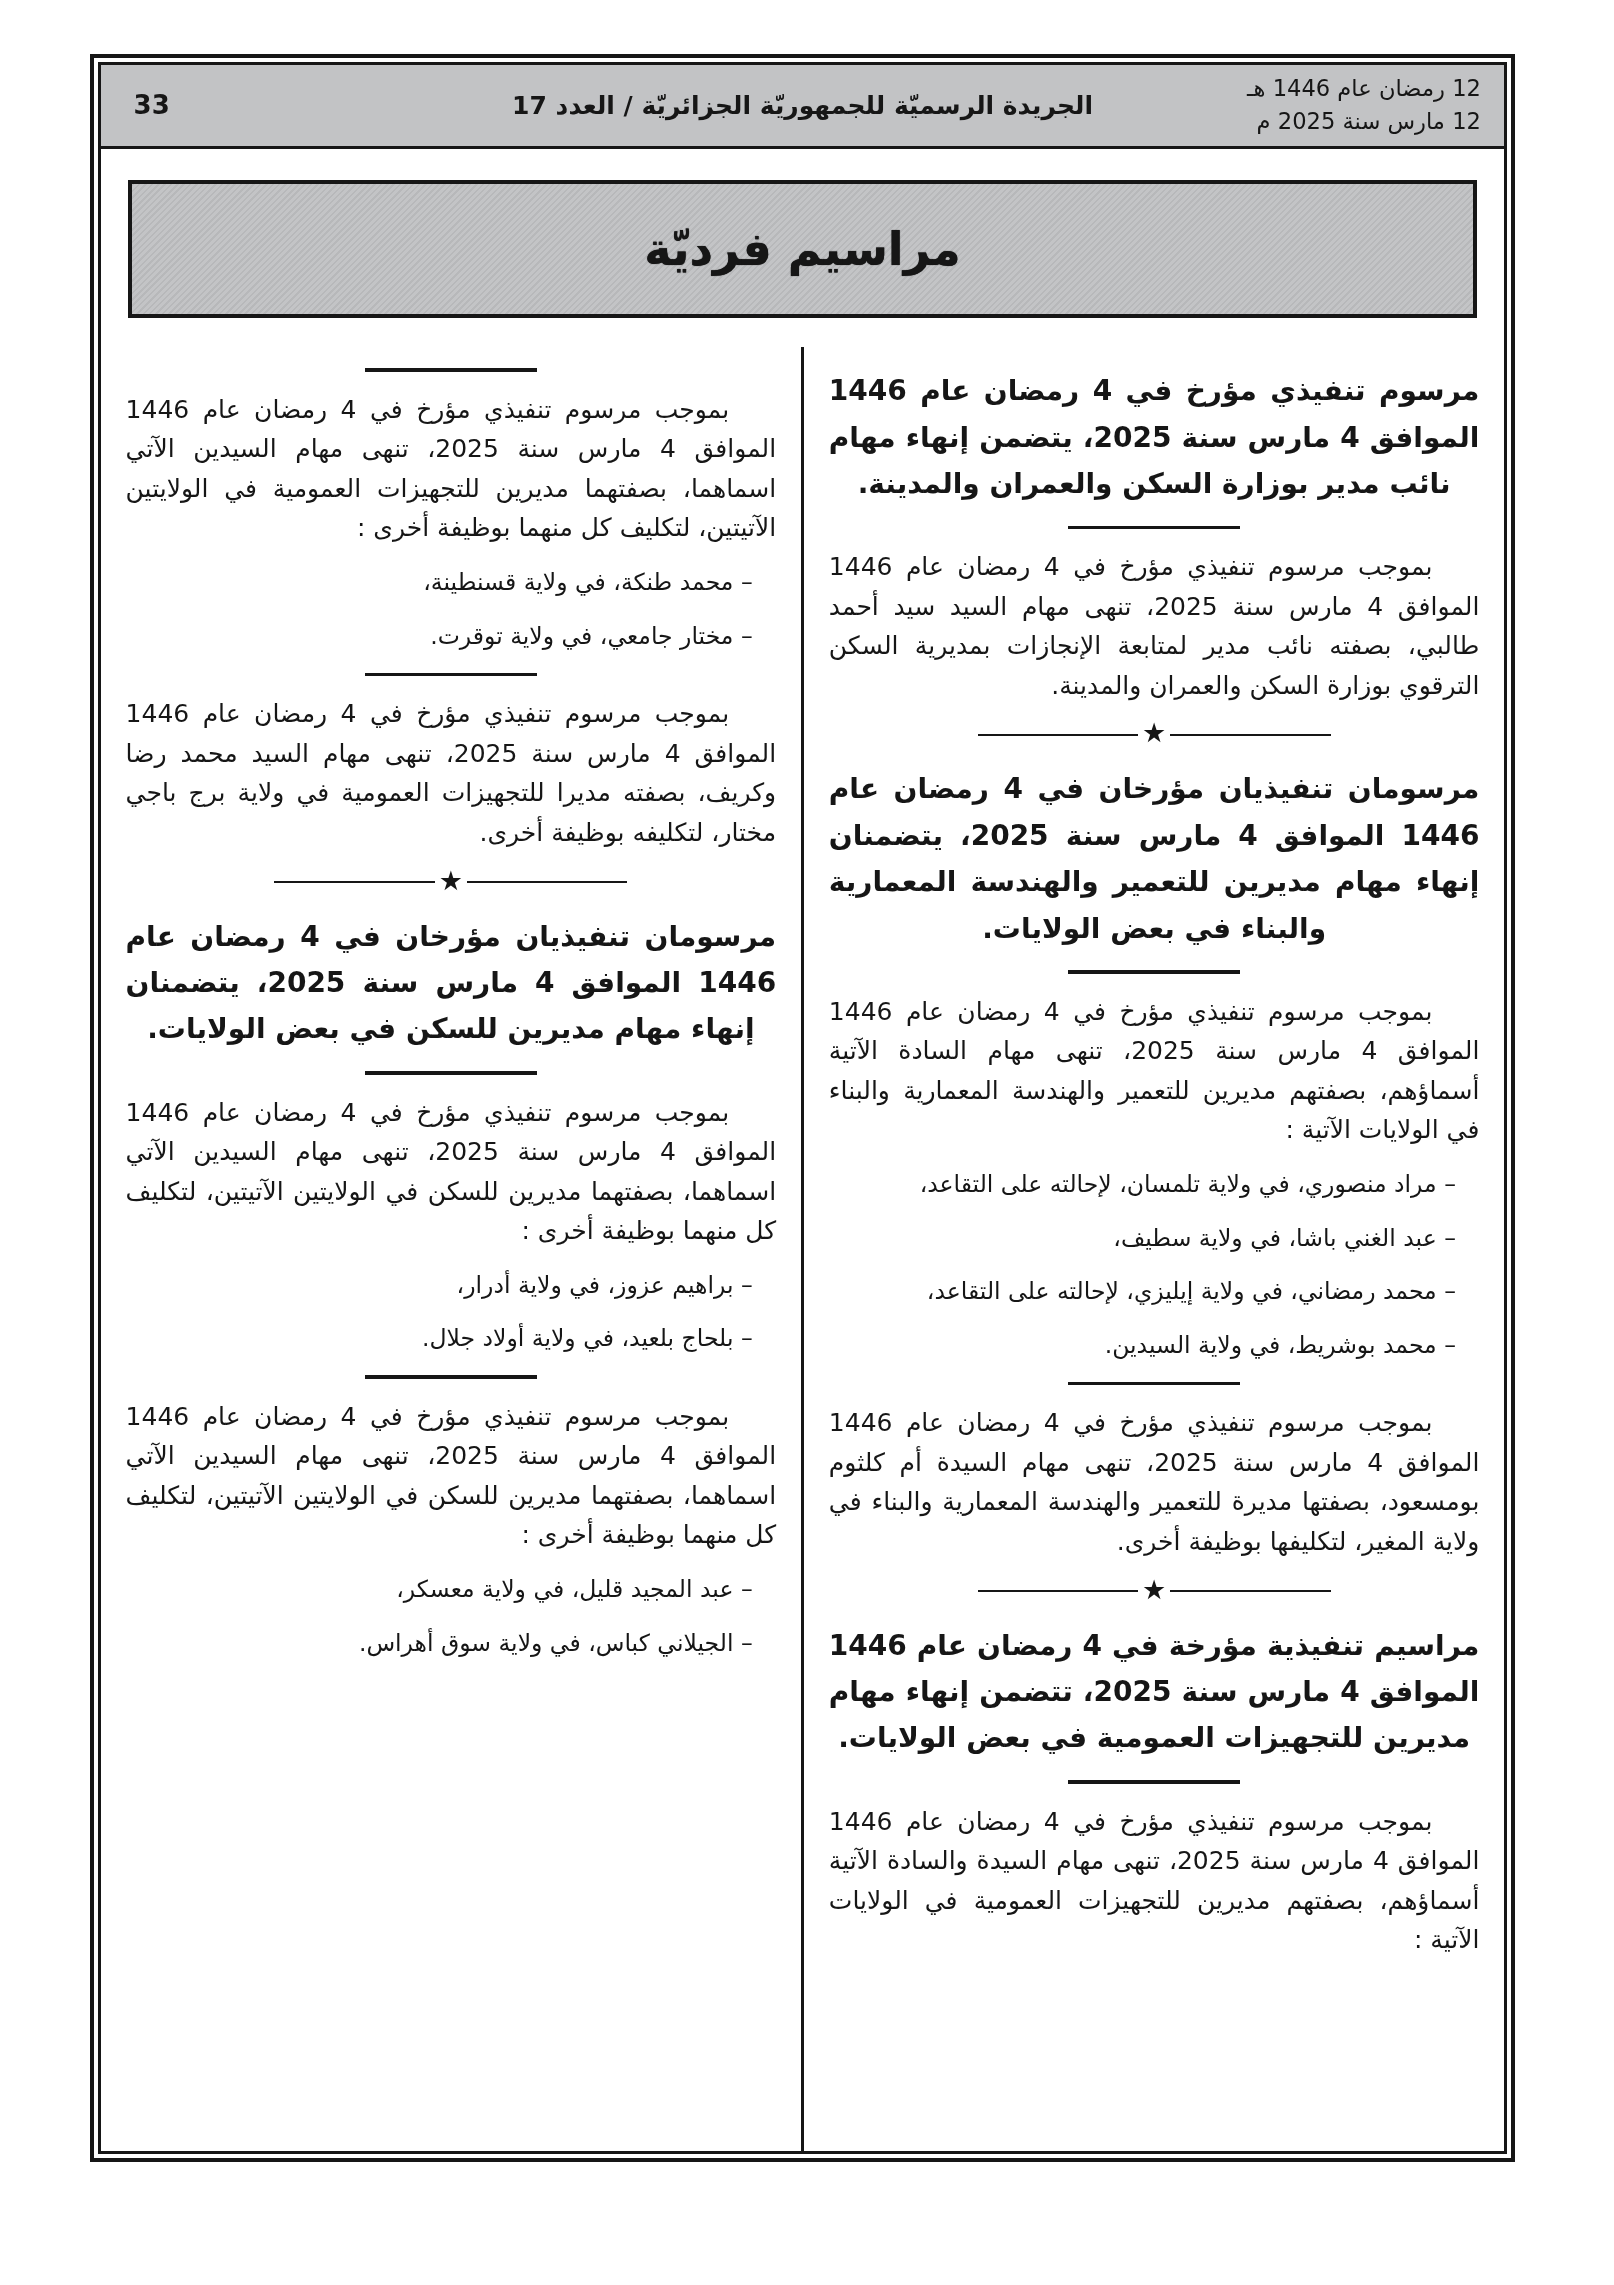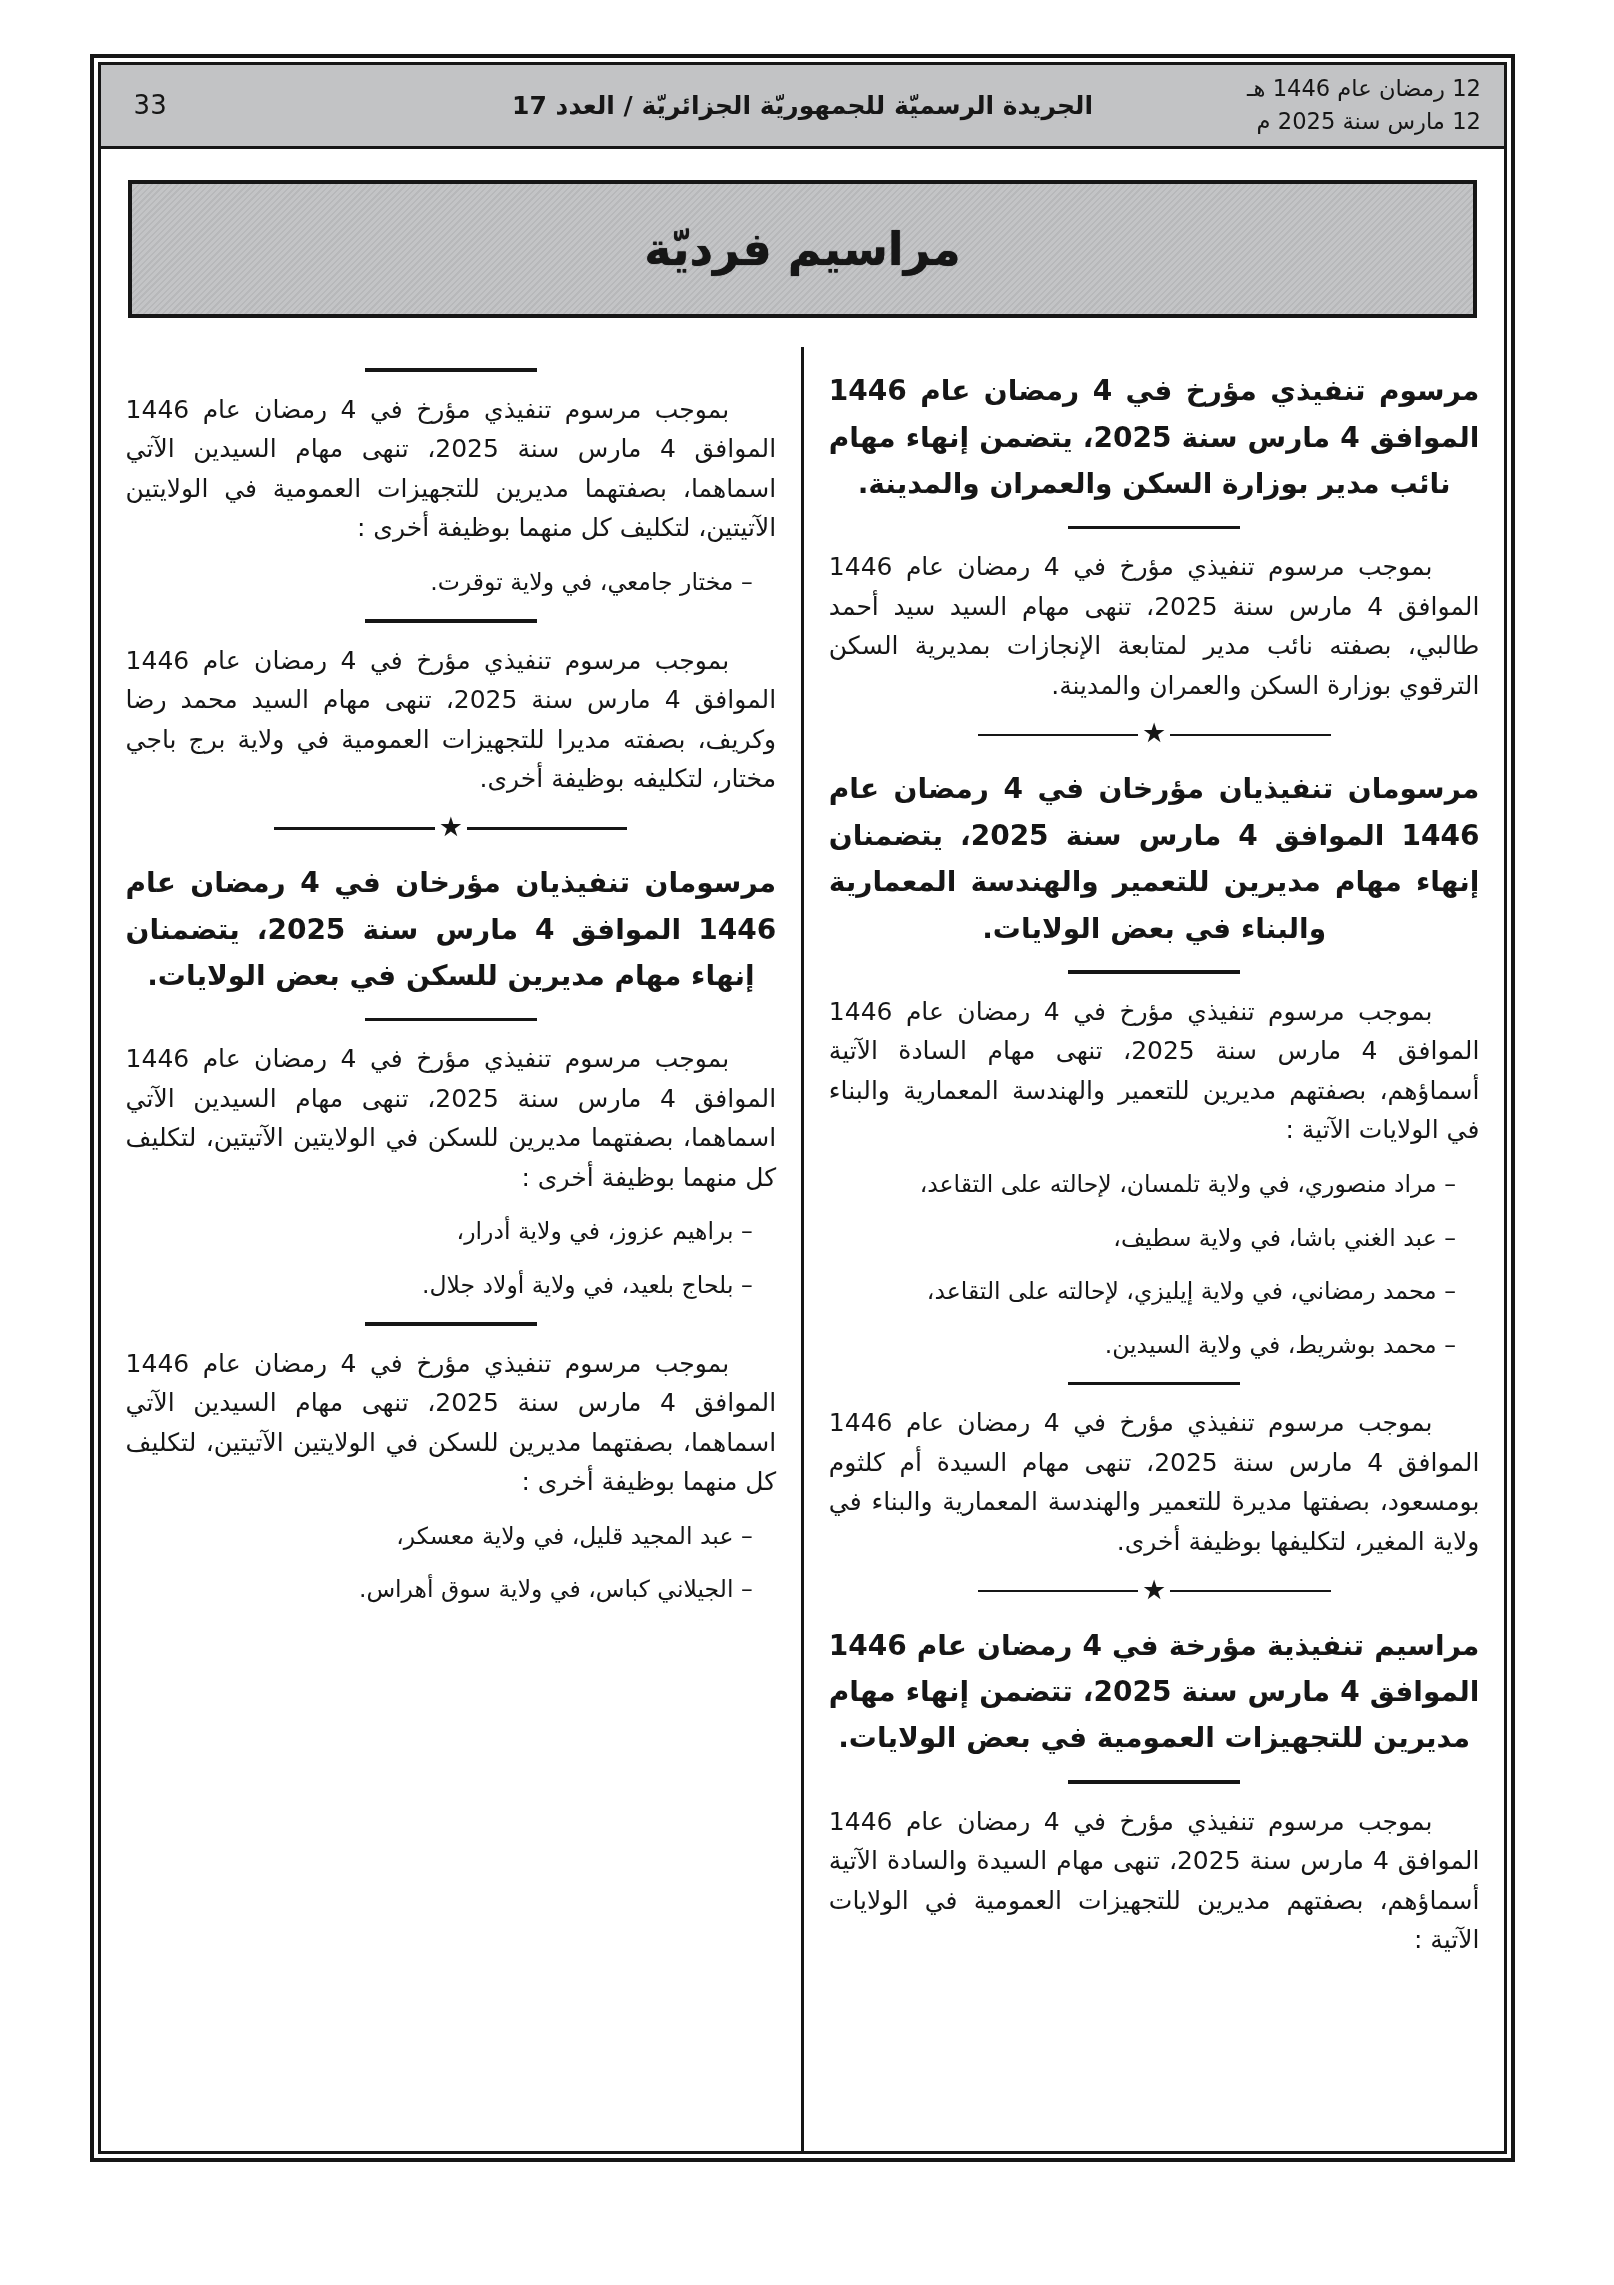--- a/index.html
+++ b/index.html
@@ -16,21 +16,21 @@
     flex:1;border:3.6px solid #161616;display:flex;flex-direction:column;
     overflow:hidden;min-height:0;
   }
   
   .header-band{
     height:81px;flex:0 0 81px;background:#c2c3c5;border-bottom:3.6px solid #161616;
     position:relative;direction:rtl;
   }
   .page-number{
     position:absolute;left:33px;top:50%;transform:translateY(-50%);
-    font-size:26px;font-weight:normal;direction:ltr;
+    font-size:26px;font-weight:bold;direction:ltr;
   }
   .journal-title{
     position:absolute;inset:0;display:flex;align-items:center;justify-content:center;
     font-size:25px;font-weight:bold;
   }
   .header-dates{
     position:absolute;right:23.5px;top:50%;transform:translateY(-50%);
     text-align:right;font-size:22.6px;font-weight:normal;line-height:1.45;
   }
   
@@ -122,20 +122,21 @@
           </div>
           <div class="decree-heading">مراسيم تنفيذية مؤرخة في 4 رمضان عام 1446 الموافق 4 مارس سنة 2025، تتضمن إنهاء مهام مديرين للتجهيزات العمومية في بعض الولايات.</div>
           <div class="rule"></div>
           <p class="decree-paragraph">بموجب مرسوم تنفيذي مؤرخ في 4 رمضان عام 1446 الموافق 4 مارس سنة 2025، تنهى مهام السيدة والسادة الآتية أسماؤهم، بصفتهم مديرين للتجهيزات العمومية في الولايات الآتية :</p>
         </div>
       <div class="divider"></div>
       <div class="col" id="col-left">
           <div class="rule"></div>
           <p class="decree-paragraph">بموجب مرسوم تنفيذي مؤرخ في 4 رمضان عام 1446 الموافق 4 مارس سنة 2025، تنهى مهام السيدين الآتي اسماهما، بصفتهما مديرين للتجهيزات العمومية في الولايتين الآتيتين، لتكليف كل منهما بوظيفة أخرى :</p>
           <div class="name-list">
+            <p class="list-item">– محمد طنكة، في ولاية قسنطينة،</p>
             <p class="list-item">– مختار جامعي، في ولاية توقرت.</p>
           </div>
           <div class="rule"></div>
           <p class="decree-paragraph">بموجب مرسوم تنفيذي مؤرخ في 4 رمضان عام 1446 الموافق 4 مارس سنة 2025، تنهى مهام السيد محمد رضا وكريف، بصفته مديرا للتجهيزات العمومية في ولاية برج باجي مختار، لتكليفه بوظيفة أخرى.</p>
           <div class="star-sep">
             <span class="seg"></span>
             <span class="star">★</span>
             <span class="seg"></span>
           </div>
           <div class="decree-heading">مرسومان تنفيذيان مؤرخان في 4 رمضان عام 1446 الموافق 4 مارس سنة 2025، يتضمنان إنهاء مهام مديرين للسكن في بعض الولايات.</div>

